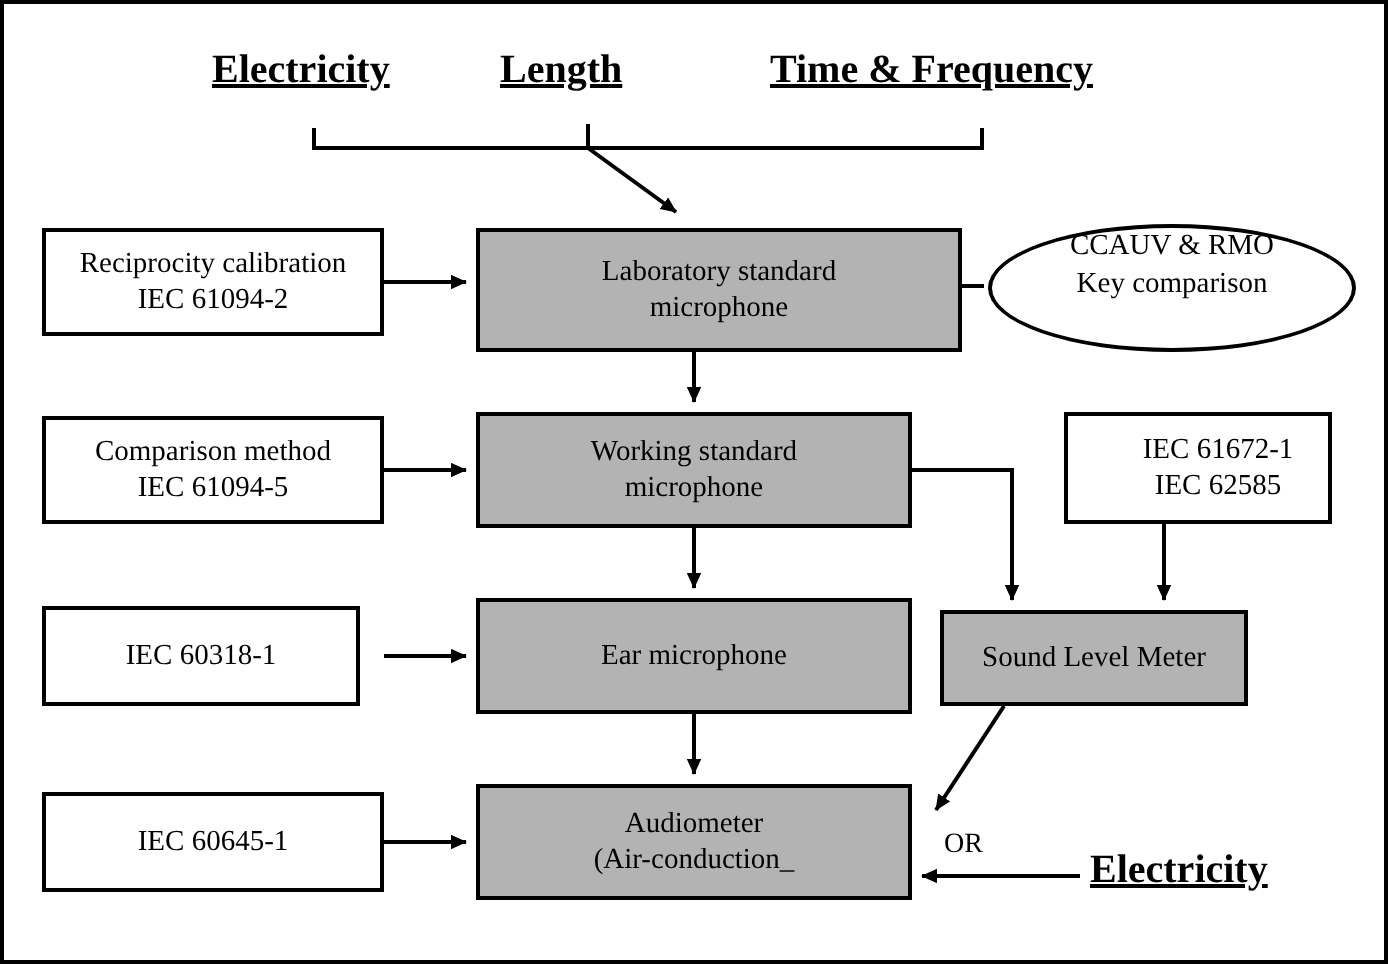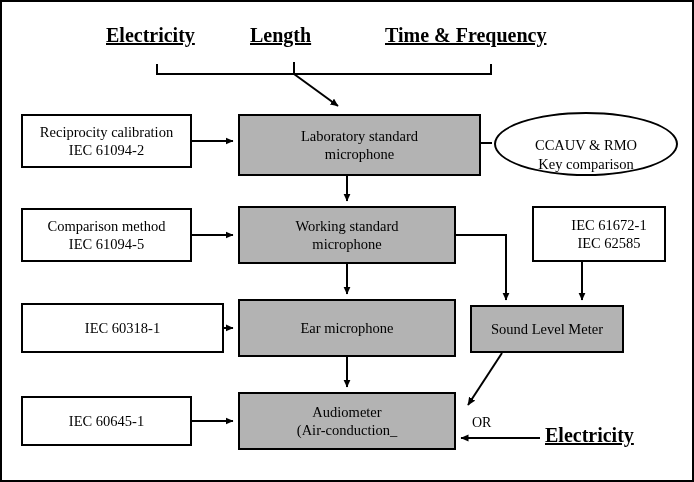--- a/index.html
+++ b/index.html
@@ -51,21 +51,21 @@
   }
   .ellipse {
     position: absolute;
     box-sizing: border-box;
     border: 2px solid #000000;
     background: #ffffff;
     border-radius: 50%;
     display: flex;
     flex-direction: column;
     align-items: center;
-    justify-content: flex-end;
+    justify-content: flex-start;
     text-align: center;
     font-family: "Liberation Serif", serif;
     font-size: 14.5px;
     color: #000000;
     line-height: 1.3;
   }
   .svg-layer {
     position: absolute;
     left: 0;
     top: 0;
@@ -130,21 +130,21 @@
   <div class="box" style="left:19px; top:112px; width:171px; height:54px;">
     <span class="line">Reciprocity calibration</span>
     <span class="line">IEC 61094-2</span>
   </div>
 
   <div class="box" style="left:19px; top:206px; width:171px; height:54px;">
     <span class="line">Comparison method</span>
     <span class="line">IEC 61094-5</span>
   </div>
 
-  <div class="box" style="left:19px; top:301px; width:203px; height:50px;">
+  <div class="box" style="left:19px; top:301px; width:159px; height:50px;">
     <span class="line">IEC 60318-1</span>
   </div>
 
   <div class="box" style="left:19px; top:394px; width:171px; height:50px;">
     <span class="line">IEC 60645-1</span>
   </div>
 
   <div class="box" style="left:530px; top:204px; width:134px; height:56px;padding-left:20px;">
     <span class="line">IEC 61672-1</span>
     <span class="line">IEC 62585</span>

